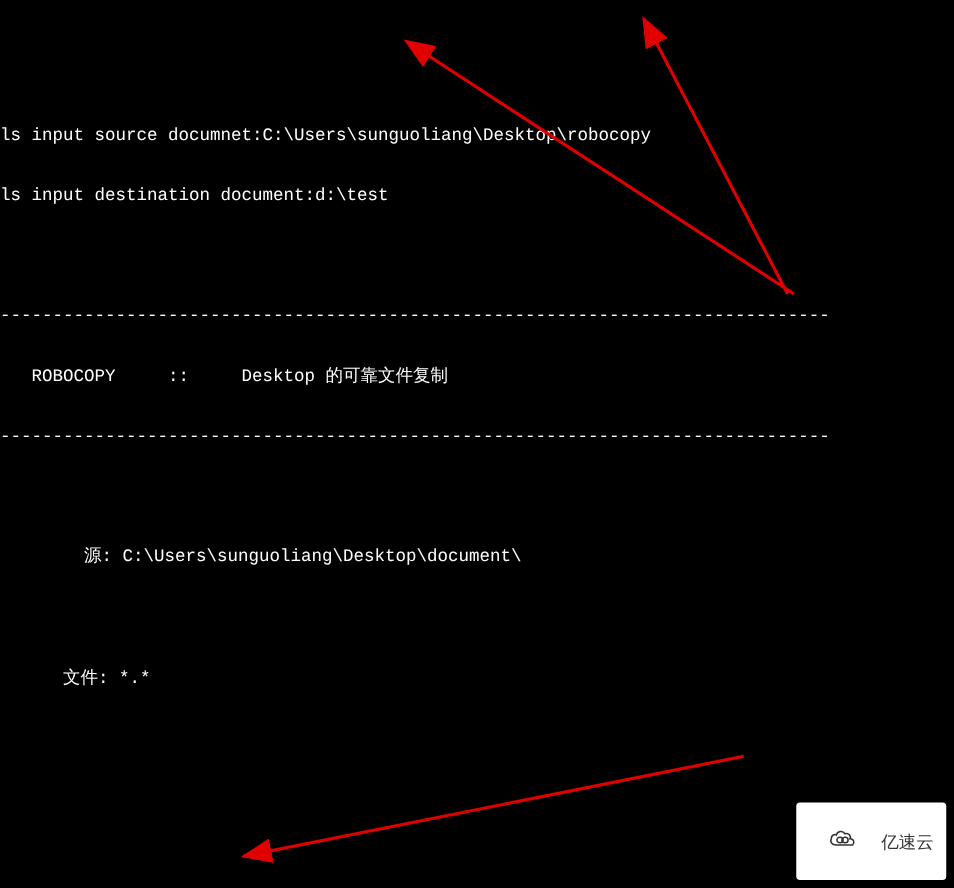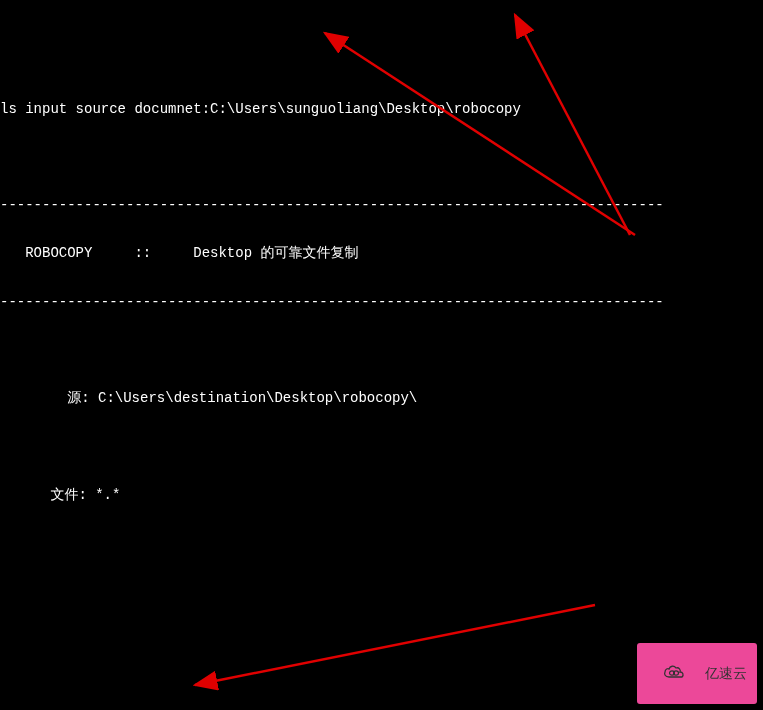--- a/index.html
+++ b/index.html
@@ -31,21 +31,21 @@
     .annotation-svg {
       position: absolute;
       top: 0;
       left: 0;
       pointer-events: none;
     }
     .watermark {
       position: absolute;
       bottom: 6px;
       right: 6px;
-      background: #ec4899;
+      background: #ffffff;
       color: #333;
       font-family: Arial, sans-serif;
       font-size: 14px;
       padding: 3px 10px 3px 8px;
       border-radius: 3px;
       display: flex;
       align-items: center;
       gap: 20px;
     }
     .watermark-icon {
@@ -53,26 +53,27 @@
       font-size: 16px;
     }
   </style>
 </head>
 <body>
 
 
 
 <div class="terminal">
   <div class="line">ls input source documnet:C:\Users\sunguoliang\Desktop\robocopy</div>
+  <div class="line">ls input destination document:d:\test</div>
   <div class="line"></div>
   <div class="line dashed">-------------------------------------------------------------------------------</div>
   <div class="line">   ROBOCOPY     ::     Desktop 的可靠文件复制</div>
   <div class="line dashed">-------------------------------------------------------------------------------</div>
   <div class="line"></div>
-  <div class="line"><span>        源: </span><span>C:\Users\destination\Desktop\robocopy\</span></div>
+  <div class="line"><span>        源: </span><span>C:\Users\sunguoliang\Desktop\document\</span></div>
   <div class="line"></div>
   <div class="line"><span>      文件: </span><span>*.*</span></div>
   <div class="line"></div>
   
   
   
   
   
   
   

